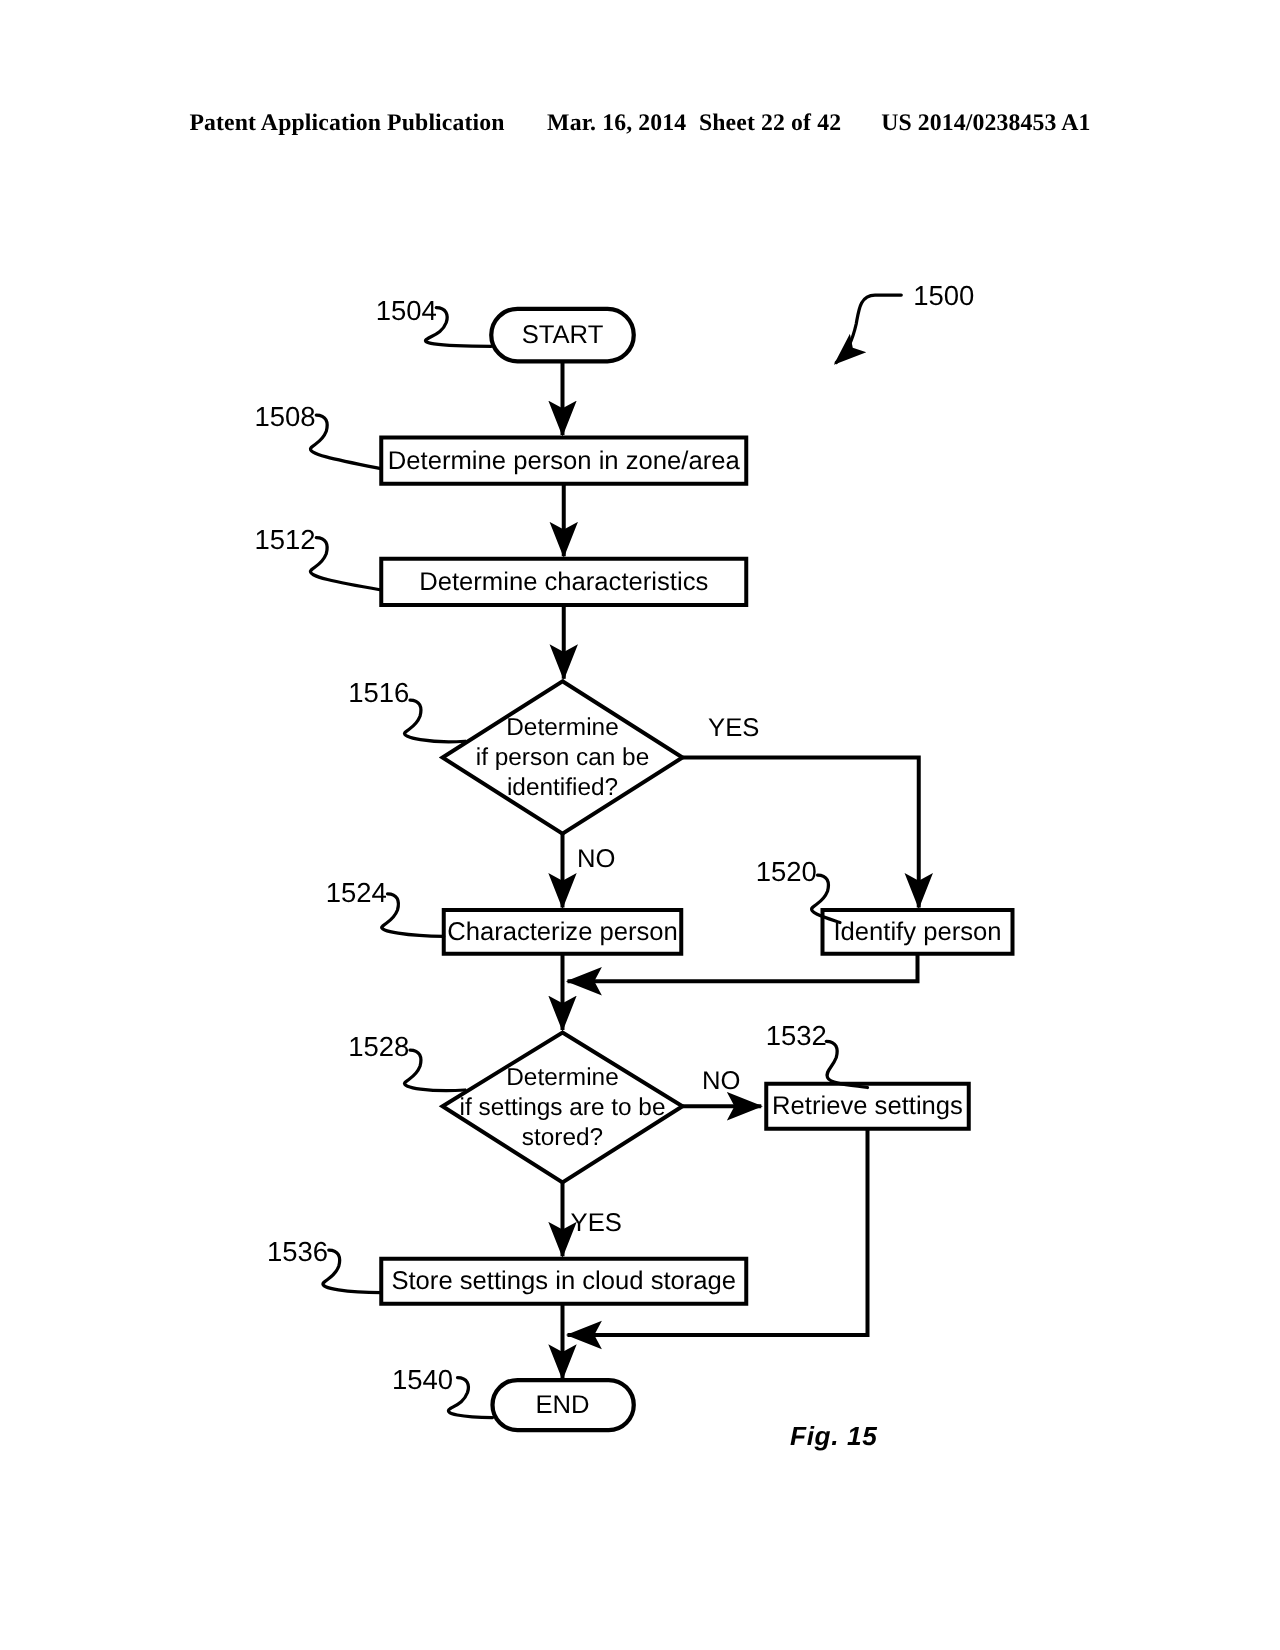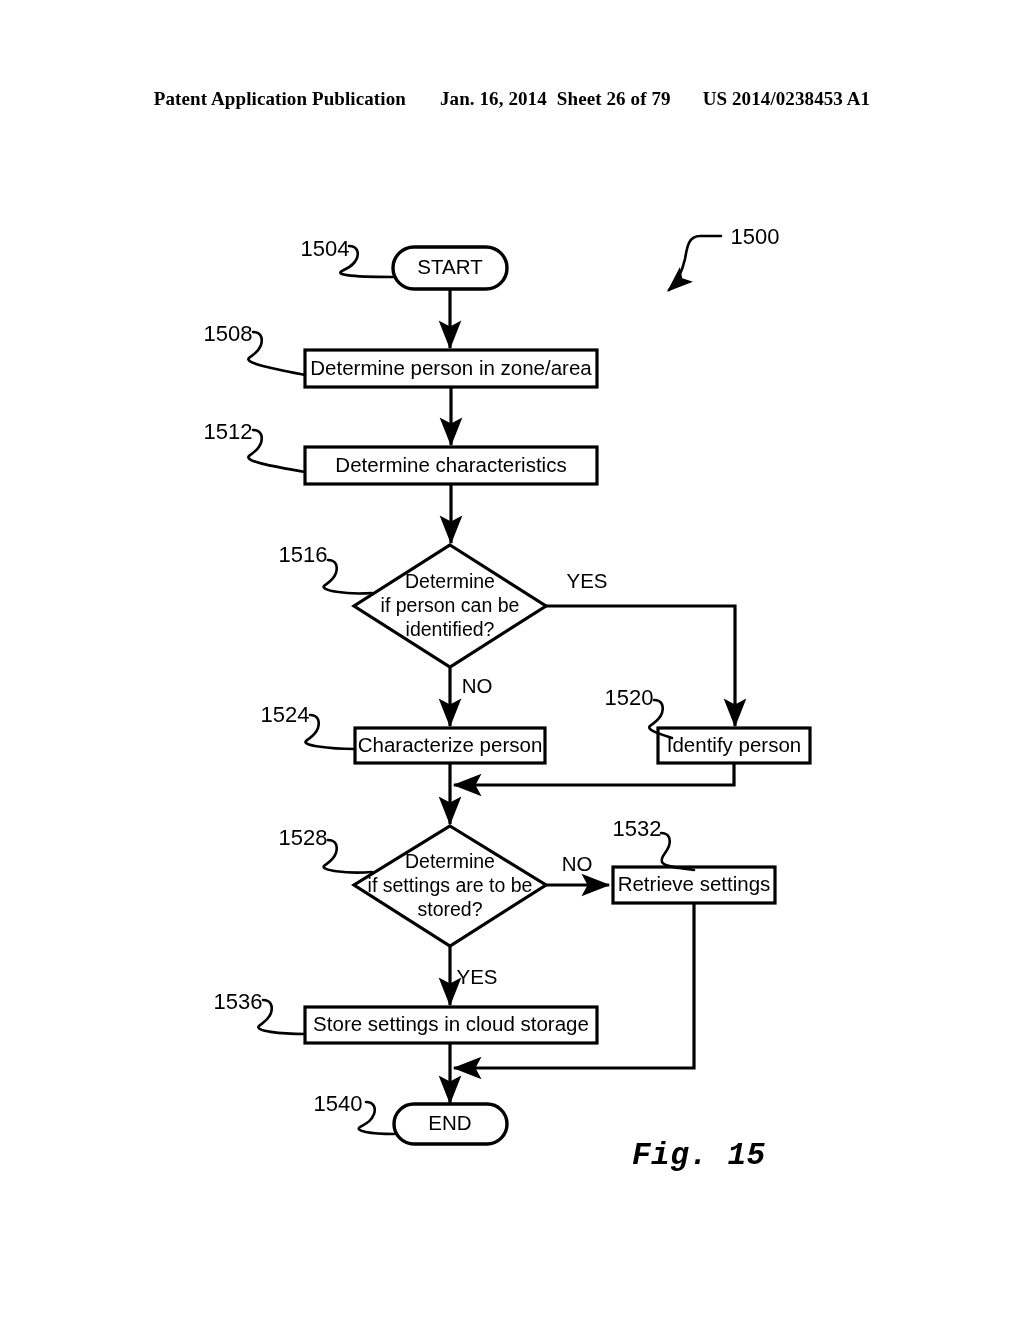--- a/index.html
+++ b/index.html
@@ -34,24 +34,24 @@
   .page-header .h-pub   { margin-right: 34px; }
   .page-header .h-date  { margin-right: 10px; }
   .page-header .h-sheet { margin-right: 32px; }
   .page-header .h-num   { }
 
   
   .fig-caption {
     position: absolute;
     left: 632px;
     top: 1138px;
-    font-family: Liberation Mono, monospace;
+    font-family: Liberation Sans, sans-serif;
     font-weight: bold;
     font-style: italic;
-    font-size: 31px;
+    font-size: 21px;
     letter-spacing: 0.5px;
   }
 
   
   #flow {
     position: absolute;
     left: 0;
     top: 0;
     width: 1024px;
     height: 1320px;
@@ -106,22 +106,22 @@
     fill: #000000;
     text-anchor: middle;
     dominant-baseline: middle;
   }
 </style>
 </head>
 <body>
 
 <div class="page-header">
   <span class="h-pub">Patent Application Publication</span>
-  <span class="h-date">Jan. 16, 2014</span>
-  <span class="h-sheet">Sheet 26 of 79</span>
+  <span class="h-date">Mar. 16, 2014</span>
+  <span class="h-sheet">Sheet 22 of 42</span>
   <span class="h-num">US 2014/0238453 A1</span>
 </div>
 
 <svg id="flow" viewBox="0 0 1024 1320">
 
   <defs>
     <marker id="arrowhead" markerWidth="10" markerHeight="10" refX="8.6" refY="4" orient="auto" markerUnits="strokeWidth">
       <path d="M0,0.45 L9,4 L0,7.55 L1.9,4 Z" fill="#000000"></path>
     </marker>
     <marker id="arrowhead-thin" markerWidth="11" markerHeight="11" refX="9" refY="4.4" orient="auto" markerUnits="strokeWidth">

